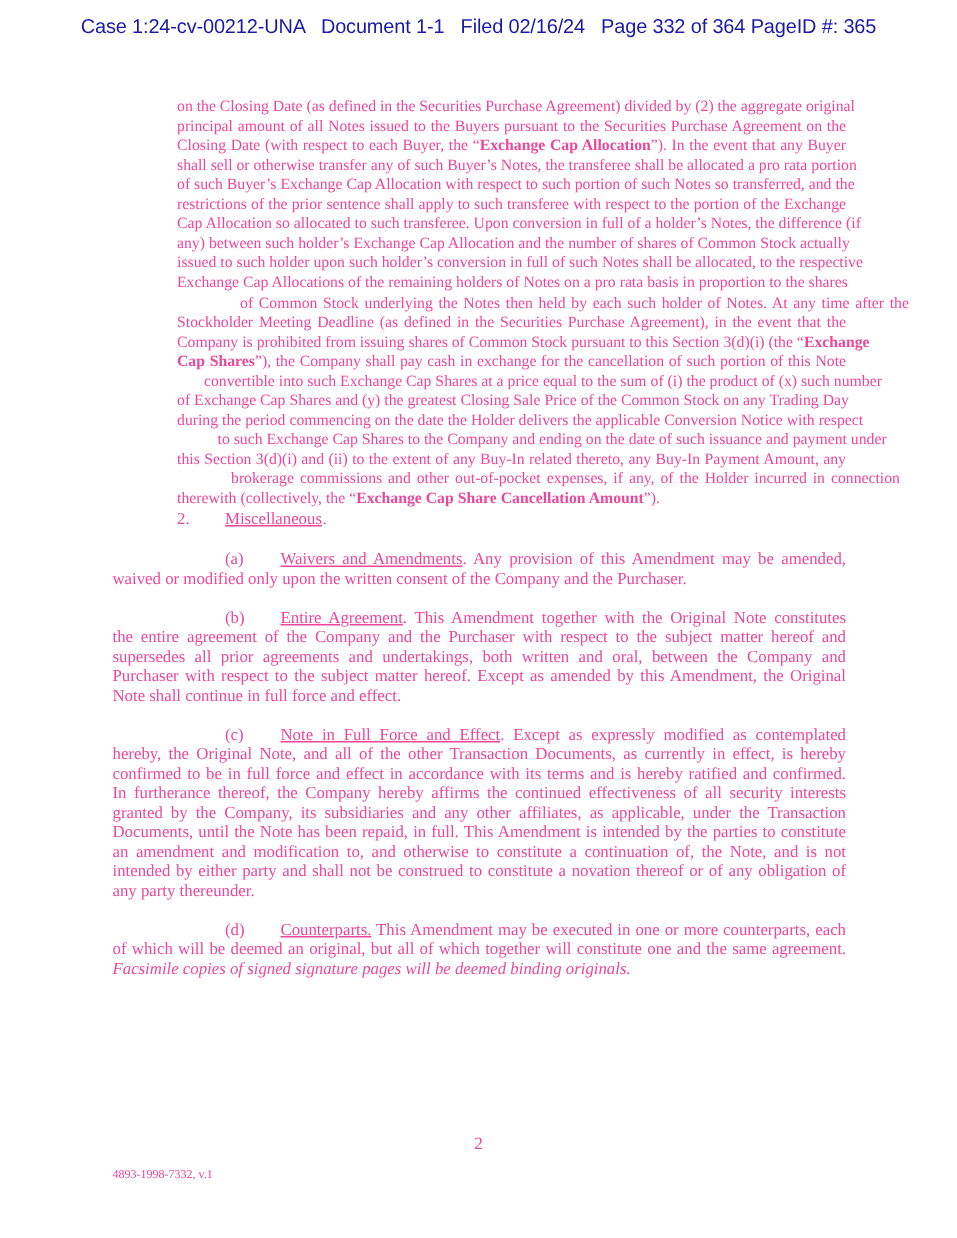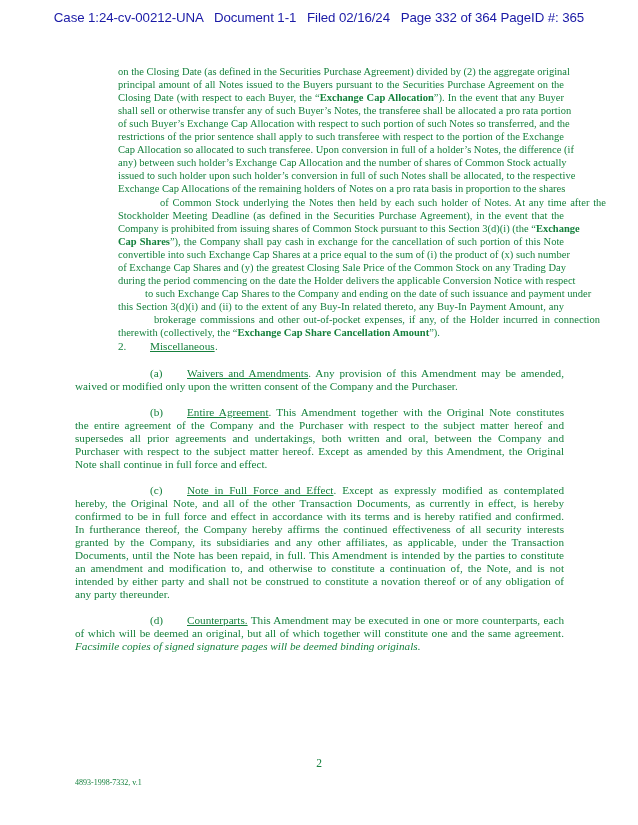--- a/index.html
+++ b/index.html
@@ -4,21 +4,21 @@
   <style>
     html, body { margin: 0; padding: 0; background: #ffffff; }
     body { width: 638px; height: 825px; position: relative; overflow: hidden; }
     .header {
       position: absolute; top: 10px; left: 0; width: 638px; text-align: center;
       font-family: "Liberation Sans", sans-serif; font-size: 13.3px; color: #1a1aa6;
       letter-spacing: -0.1px; white-space: pre;
     }
     .page {
       position: absolute; left: 0; top: 0; width: 638px; height: 676px;
-      font-family: "Liberation Serif", serif; color: #15803d;
+      font-family: "Liberation Serif", serif; color: #ec4899;
     }
     .line {
       position: absolute; font-size: 10.5px; line-height: 13px; white-space: nowrap;
       text-align: justify; text-align-last: justify;
     }
     .line.last { text-align-last: left; }
     .blk { position: absolute; }
     .para-a .line, .para-b .line, .para-c .line, .para-d .line { font-size: 11.2px; }
     .u { text-decoration: underline; }
     b { font-weight: bold; }
@@ -47,21 +47,21 @@
       <div class="line" style="left: 118px; top: 117.2px; width: 446px;">of such Buyer’s Exchange Cap Allocation with respect to such portion of such Notes so transferred, and the</div>
       <div class="line" style="left: 118px; top: 130.25px; width: 446px;">restrictions of the prior sentence shall apply to such transferee with respect to the portion of the Exchange</div>
       <div class="line" style="left: 118px; top: 143.3px; width: 446px;">Cap Allocation so allocated to such transferee. Upon conversion in full of a holder’s Notes, the difference (if</div>
       <div class="line" style="left: 118px; top: 156.35px; width: 446px;">any) between such holder’s Exchange Cap Allocation and the number of shares of Common Stock actually</div>
       <div class="line" style="left: 118px; top: 169.4px; width: 446px;">issued to such holder upon such holder’s conversion in full of such Notes shall be allocated, to the respective</div>
       <div class="line" style="left: 118px; top: 182.45px; width: 446px;">Exchange Cap Allocations of the remaining holders of Notes on a pro rata basis in proportion to the shares</div>
       <div class="line" style="left: 118px; top: 195.5px; width: 446px; margin-left: 42px;">of Common Stock underlying the Notes then held by each such holder of Notes. At any time after the</div>
       <div class="line" style="left: 118px; top: 208.55px; width: 446px;">Stockholder Meeting Deadline (as defined in the Securities Purchase Agreement), in the event that the</div>
       <div class="line" style="left: 118px; top: 221.6px; width: 446px;"><span>Company is prohibited from issuing shares of Common Stock pursuant to this Section 3(d)(i) (the “</span><b>Exchange</b><span></span></div>
       <div class="line" style="left: 118px; top: 234.65px; width: 446px;"><span></span><b>Cap Shares</b><span>”), the Company shall pay cash in exchange for the cancellation of such portion of this Note</span></div>
-      <div class="line" style="left: 118px; top: 247.7px; width: 446px;">convertible into such Exchange Cap Shares at a price equal to the sum of (i) the product of (x) such number</div>
+      <div class="line" style="left: 136px; top: 247.7px; width: 446px;">convertible into such Exchange Cap Shares at a price equal to the sum of (i) the product of (x) such number</div>
       <div class="line" style="left: 118px; top: 260.75px; width: 446px;">of Exchange Cap Shares and (y) the greatest Closing Sale Price of the Common Stock on any Trading Day</div>
       <div class="line" style="left: 118px; top: 273.8px; width: 446px;">during the period commencing on the date the Holder delivers the applicable Conversion Notice with respect</div>
       <div class="line" style="left: 118px; top: 286.85px; width: 446px; padding-left: 27px;">to such Exchange Cap Shares to the Company and ending on the date of such issuance and payment under</div>
       <div class="line" style="left: 118px; top: 299.9px; width: 446px;">this Section 3(d)(i) and (ii) to the extent of any Buy-In related thereto, any Buy-In Payment Amount, any</div>
       <div class="line" style="left: 118px; top: 312.95px; width: 446px; margin-left: 36px;">brokerage commissions and other out-of-pocket expenses, if any, of the Holder incurred in connection</div>
       <div class="line last" style="left: 118px; top: 326px; width: 446px;"><span>therewith (collectively, the “</span><b>Exchange Cap Share Cancellation Amount</b><span>”).</span></div>
     </div>
 
   <div class="heading-num" style="left:118px; top:340px;">2.</div>
   <div class="heading-text" style="left:150px; top:340px;"><span>Miscellaneous</span></div>

